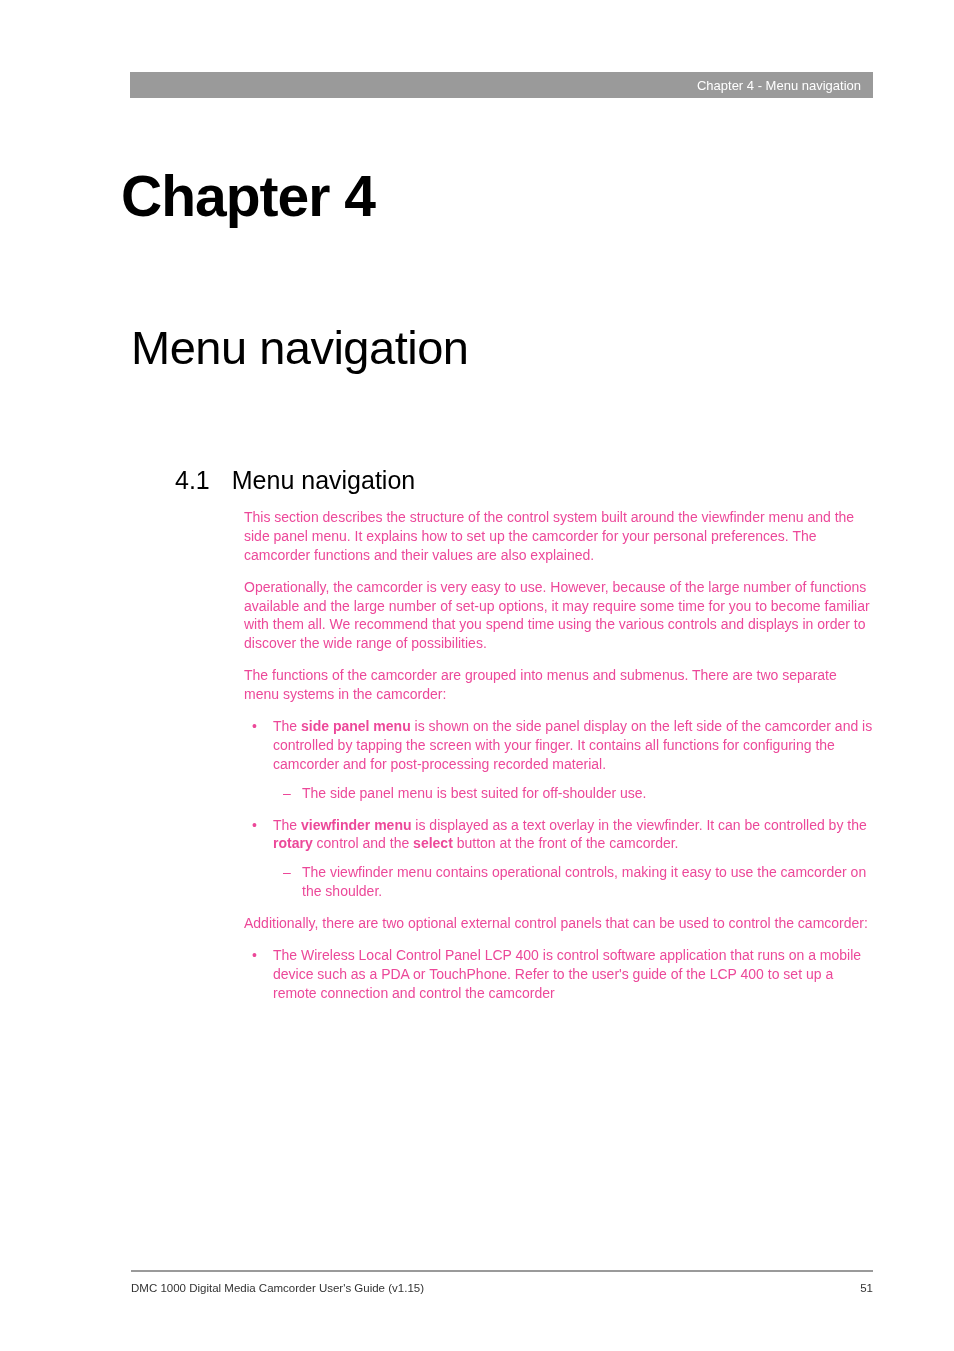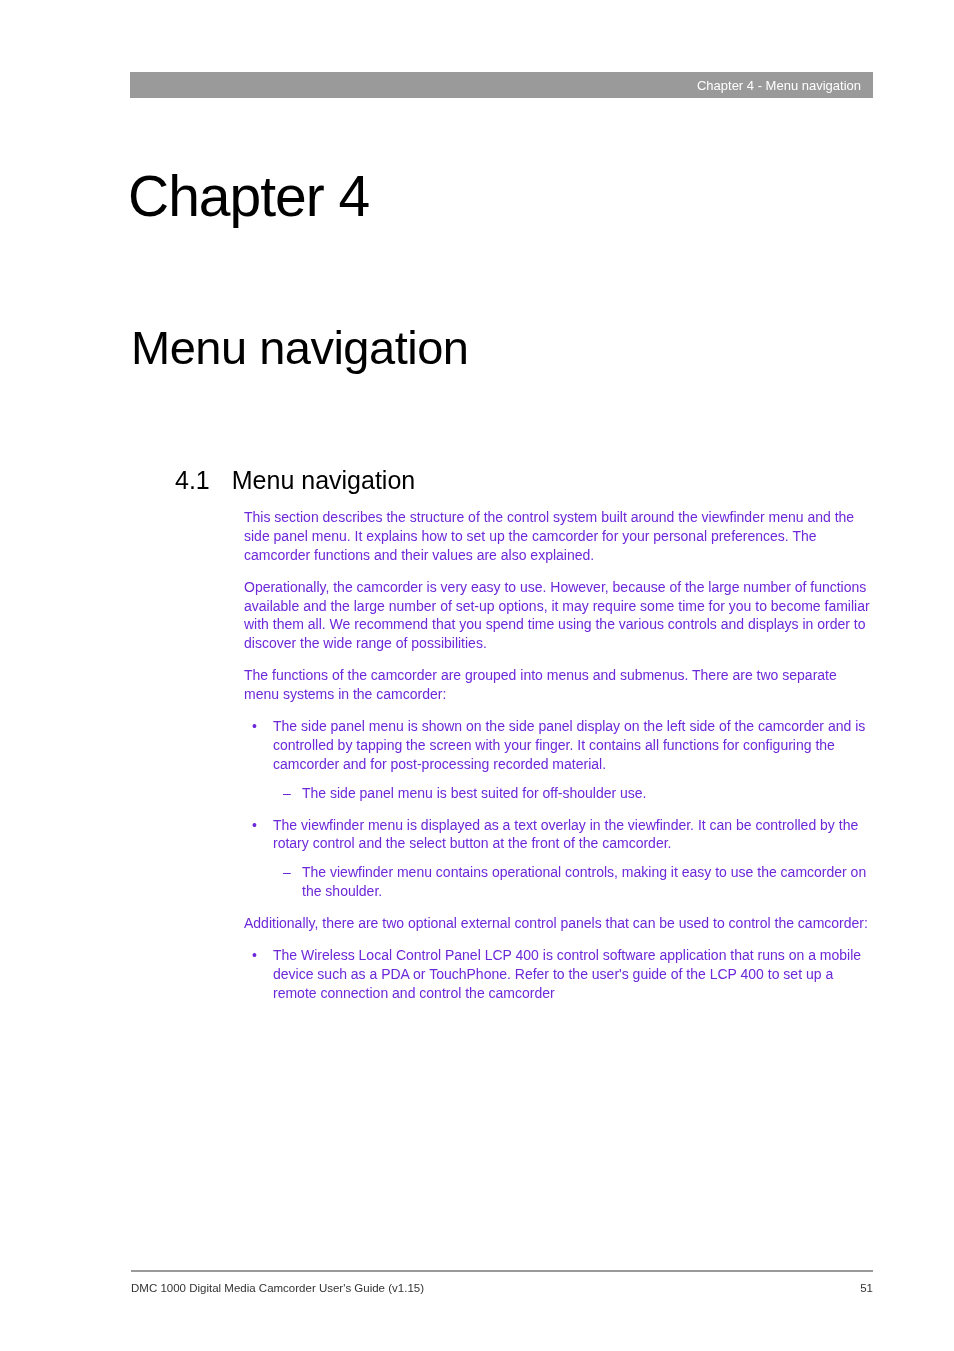--- a/index.html
+++ b/index.html
@@ -25,23 +25,23 @@
       color: #ffffff;
       font-size: 13px;
       display: flex;
       align-items: center;
       justify-content: flex-end;
       padding-right: 12px;
     }
     .chapter-title {
       position: absolute;
       top: 163px;
-      left: 128px;
+      left: 121px;
       font-size: 57px;
-      font-weight: 400;
+      font-weight: 700;
       letter-spacing: -1px;
     }
     .page-title {
       position: absolute;
       top: 320px;
       left: 131px;
       font-size: 47px;
       font-weight: 400;
       letter-spacing: -0.5px;
     }
@@ -57,21 +57,21 @@
       margin-right: 22px;
       margin-left: 44px;
     }
     .content {
       position: absolute;
       top: 508px;
       left: 244px;
       right: 81px;
       font-size: 14px;
       line-height: 1.35;
-      color: #6d28d9;
+      color: #ec4899;
     }
     .content p {
       margin-bottom: 13px;
     }
     .content ul {
       list-style: none;
       margin-bottom: 13px;
     }
     .content ul > li {
       position: relative;
@@ -90,21 +90,21 @@
       margin-bottom: 0;
     }
     .content ul ul > li {
       padding-left: 29px;
     }
     .content ul ul > li::before {
       content: "–";
       left: 10px;
     }
     .bold {
-      font-weight: normal;
+      font-weight: bold;
       text-align: right;
     }
     .footer {
       position: absolute;
       bottom: 57px;
       left: 131px;
       right: 81px;
     }
     .footer-line {
       height: 2px;

